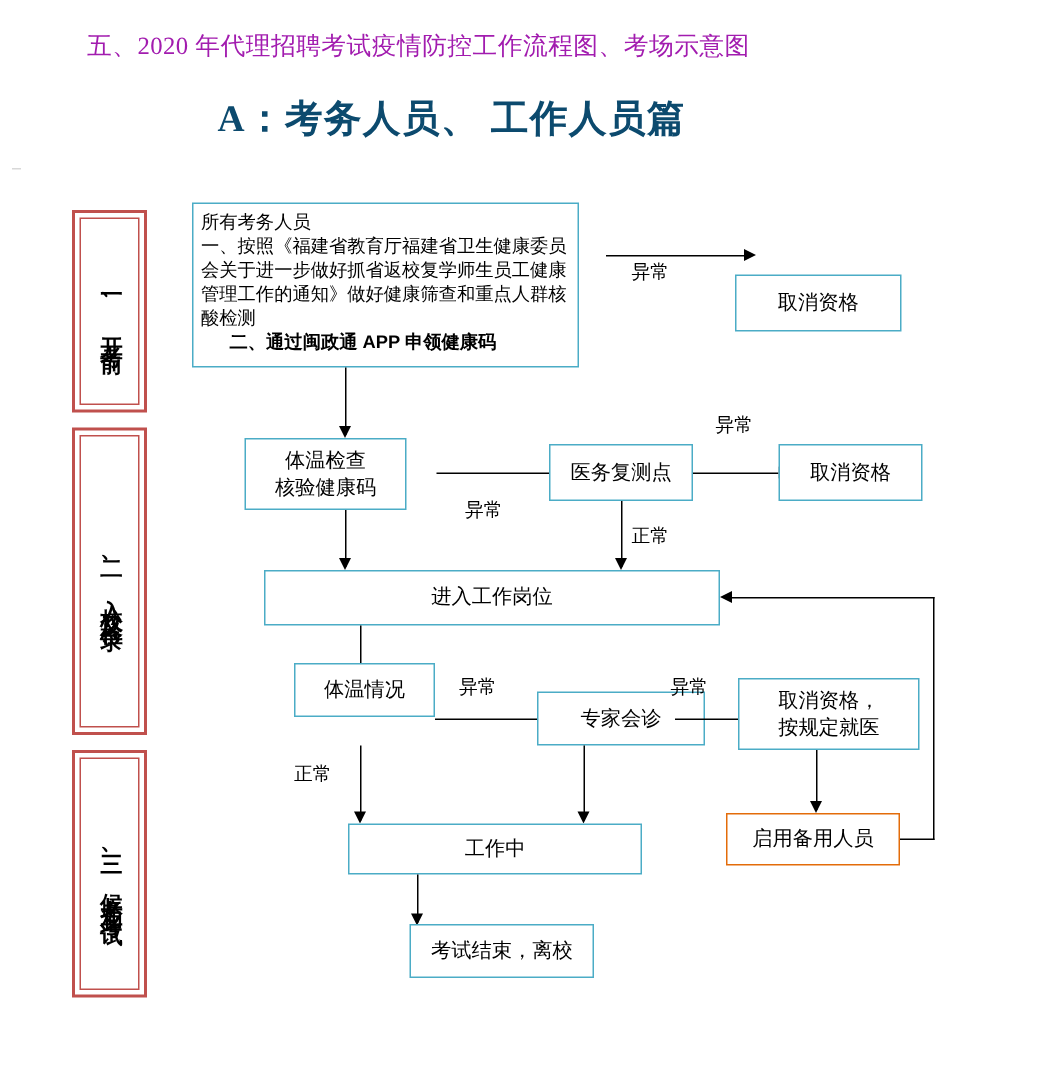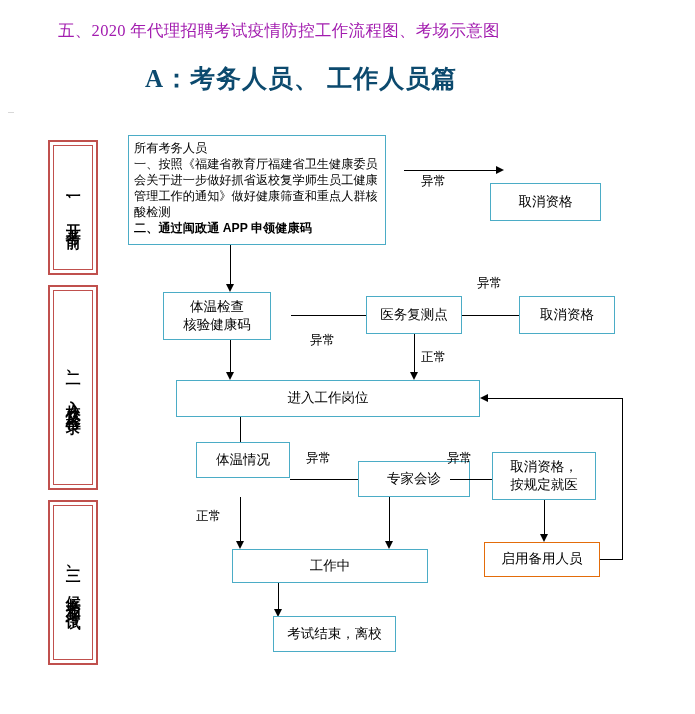--- a/index.html
+++ b/index.html
@@ -90,20 +90,21 @@
   .box.text-left {
     justify-content: flex-start;
     text-align: left;
     padding: 4px 5px;
     font-size: 12.2px;
     line-height: 1.32;
     align-items: flex-start;
   }
   .box .bold {
     font-weight: bold;
+    margin-left: 19px;
   }
 
   
   .line {
     position: absolute;
     background: #000000;
   }
   .hline { height: 1.4px; }
   .vline { width: 1.4px; }
 
@@ -225,21 +226,21 @@
   <div class="line hline" style="left:290px; top:479px; width:69px;"></div>
   <div class="arrow arrow-right" style="left:358px; top:474.5px;"></div>
   <div class="edge-label" style="left:306px; top:450px;">异常</div>
 
   <div class="box" style="left:358px; top:461px; width:112px; height:36px;">专家会诊</div>
 
   <div class="line hline" style="left:450px; top:479px; width:44px;"></div>
   <div class="arrow arrow-right" style="left:492px; top:474.5px;"></div>
   <div class="edge-label" style="left:447px; top:450px;">异常</div>
 
-  <div class="box" style="left:492px; top:452px; width:104px; height:48px;">
+  <div class="box" style="left:492px; top:452px; width:121px; height:48px;">
     <div style="white-space:pre-line;">取消资格，
 按规定就医</div>
   </div>
 
   <div class="line vline" style="left:544px; top:500px; height:40px;"></div>
   <div class="arrow arrow-down" style="left:540.2px; top:534px;"></div>
 
   <div class="box orange" style="left:484px; top:542px; width:116px; height:35px;">启用备用人员</div>
 
   <div class="line vline" style="left:240px; top:497px; height:50px;"></div>

